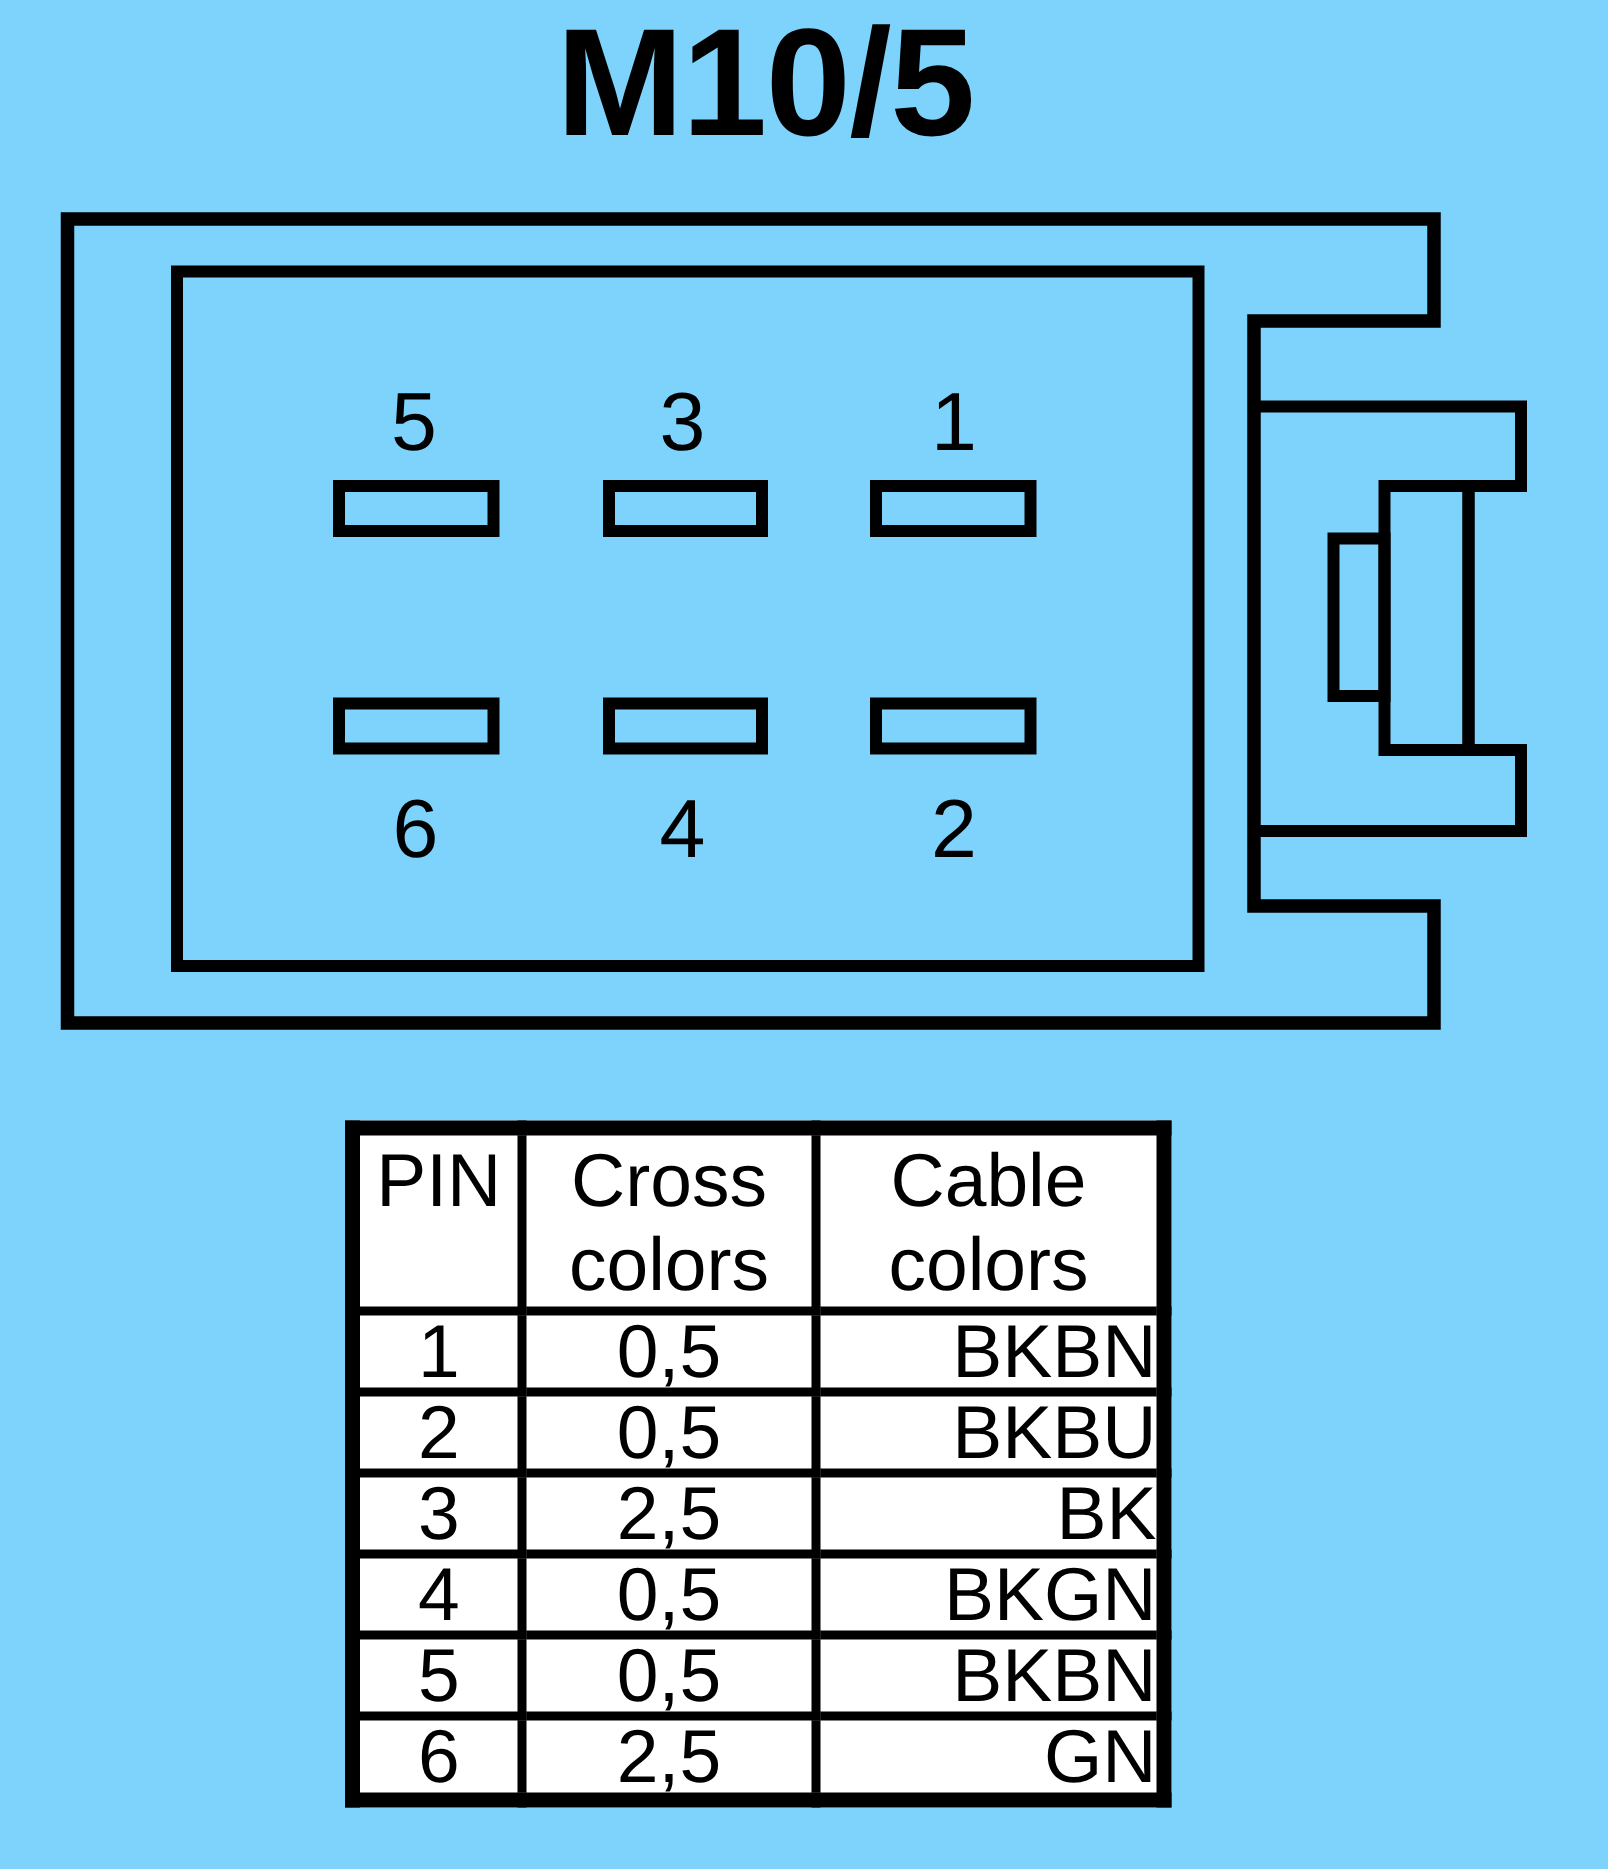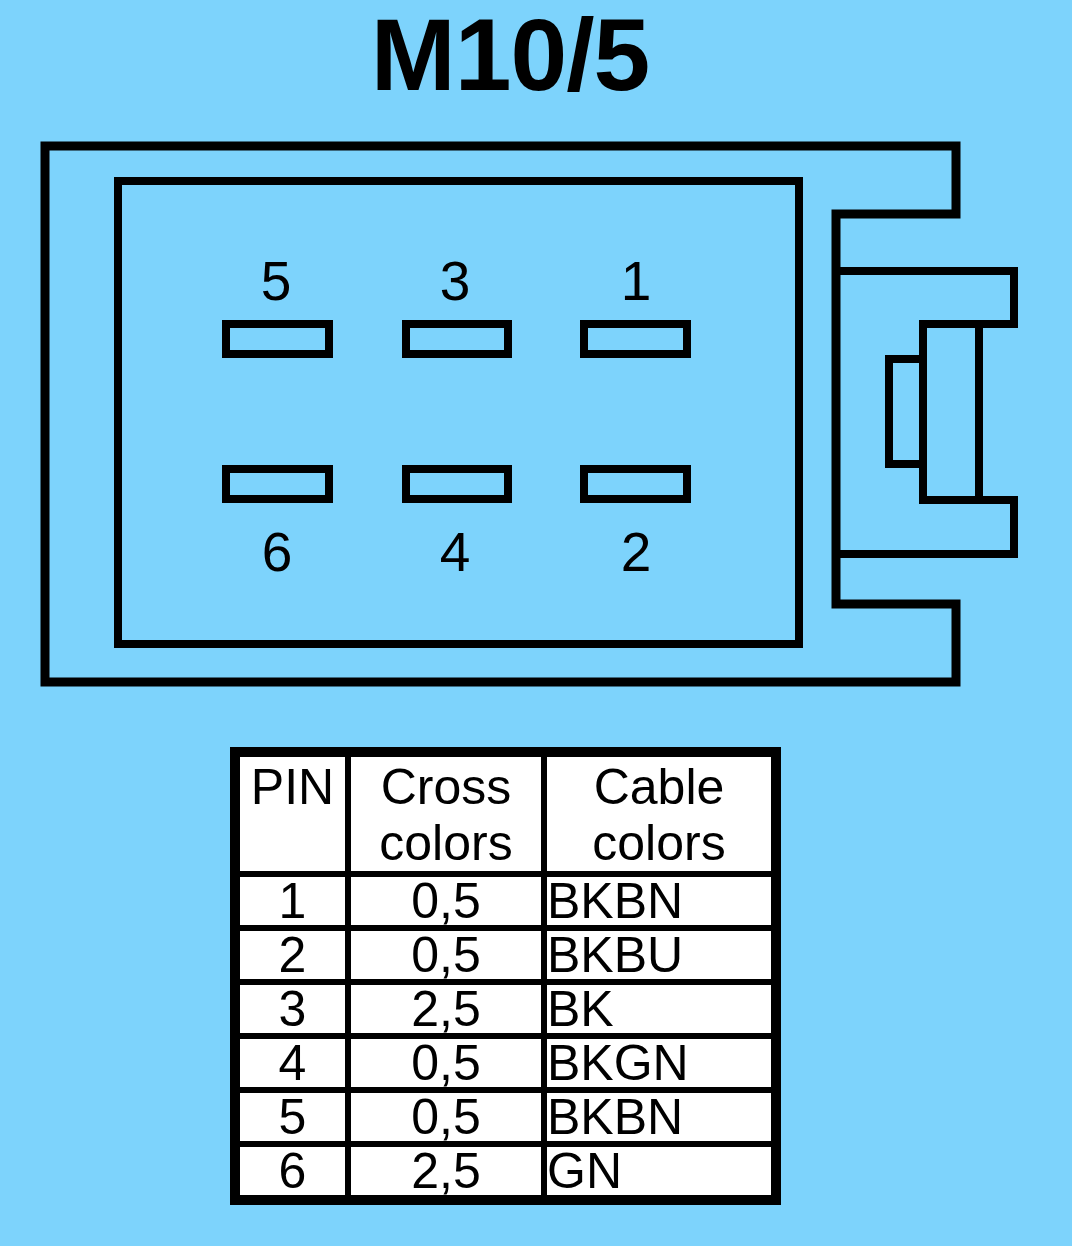--- a/index.html
+++ b/index.html
@@ -60,21 +60,21 @@
     line-height: 56px;
   }
   #pin-table td {
     height: 47px;
     line-height: 48px;
     vertical-align: middle;
     padding: 0;
   }
   td.c-pin  { text-align: center; }
   td.c-sec  { text-align: center; padding-left: 14px; }
-  td.c-col  { text-align: left; padding-left: 12px; }
+  td.c-col  { text-align: right; padding-left: 12px; }
   col.w-pin { width: 113px; }
   col.w-sec { width: 196px; }
   col.w-col { width: 232px; }
 </style>
 </head>
 <body>
 
 <div id="page">
 
   <div id="title">M10/5</div>

